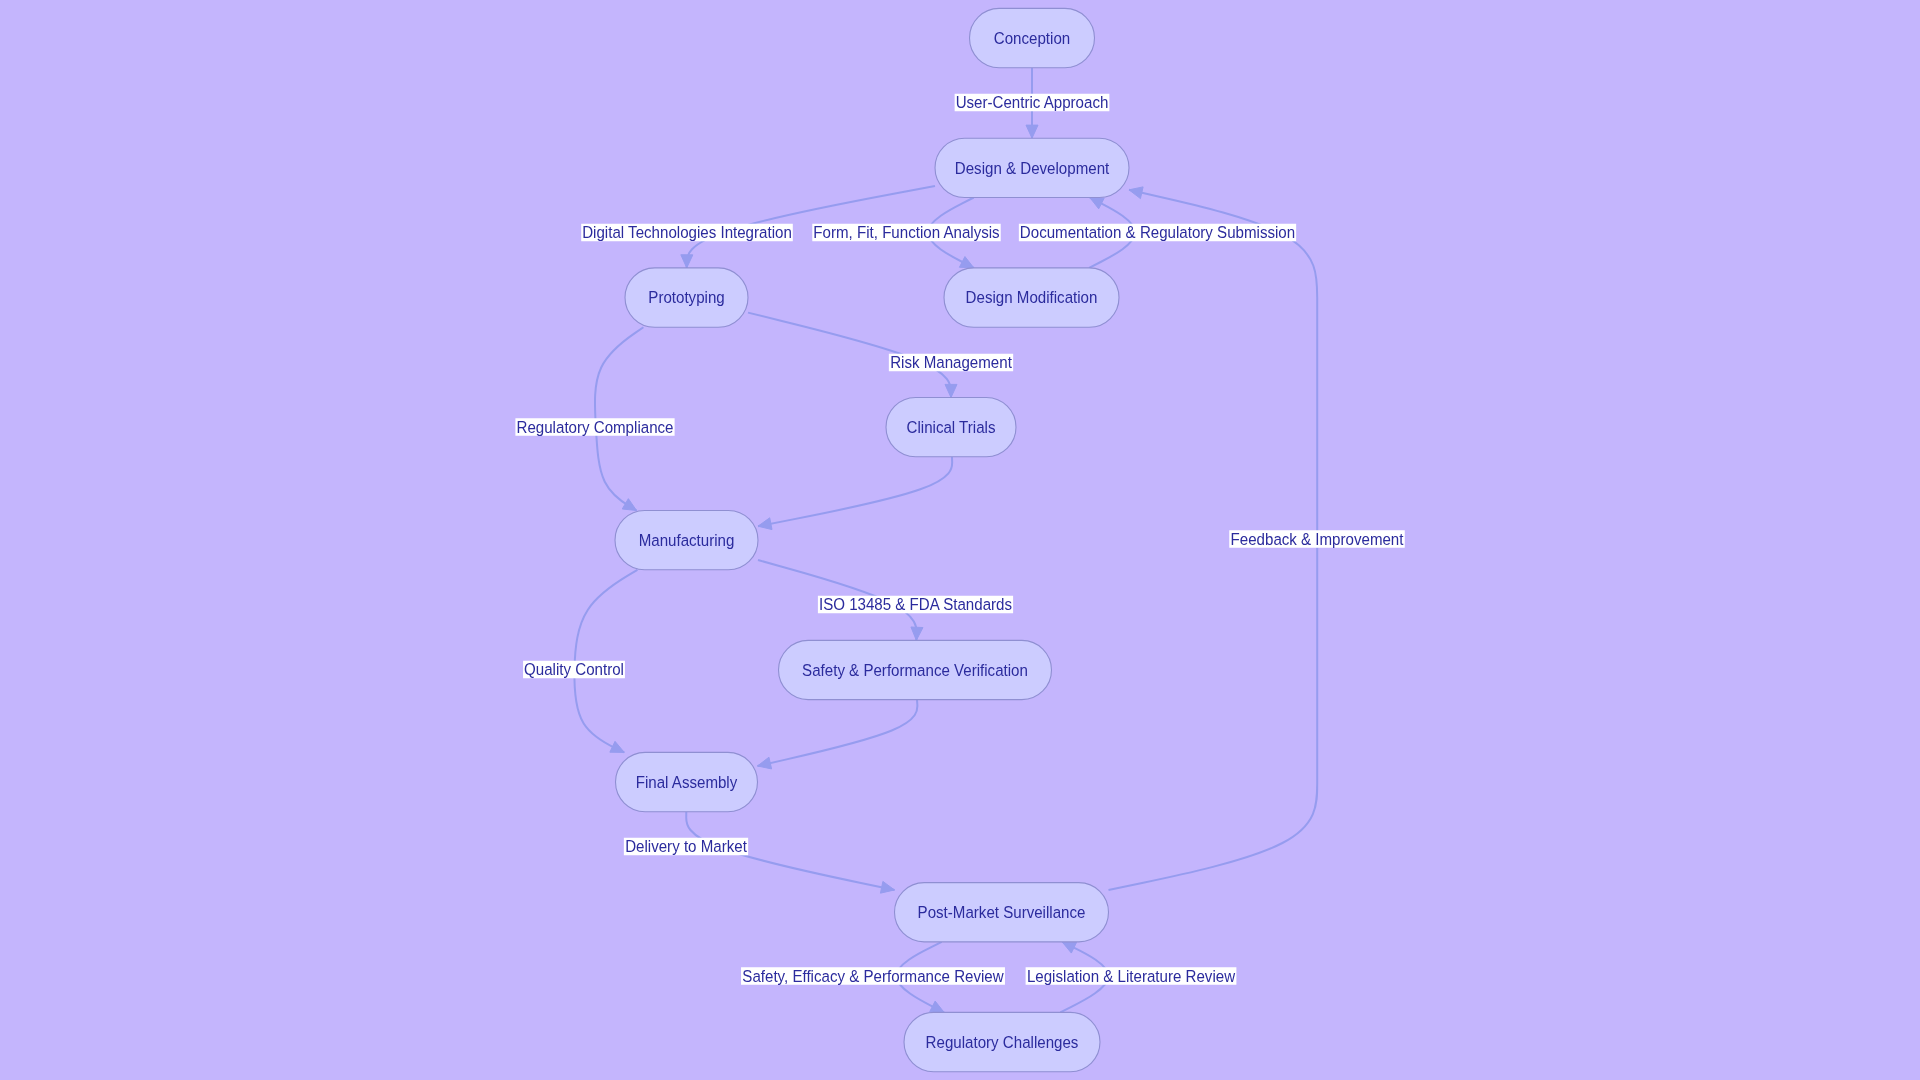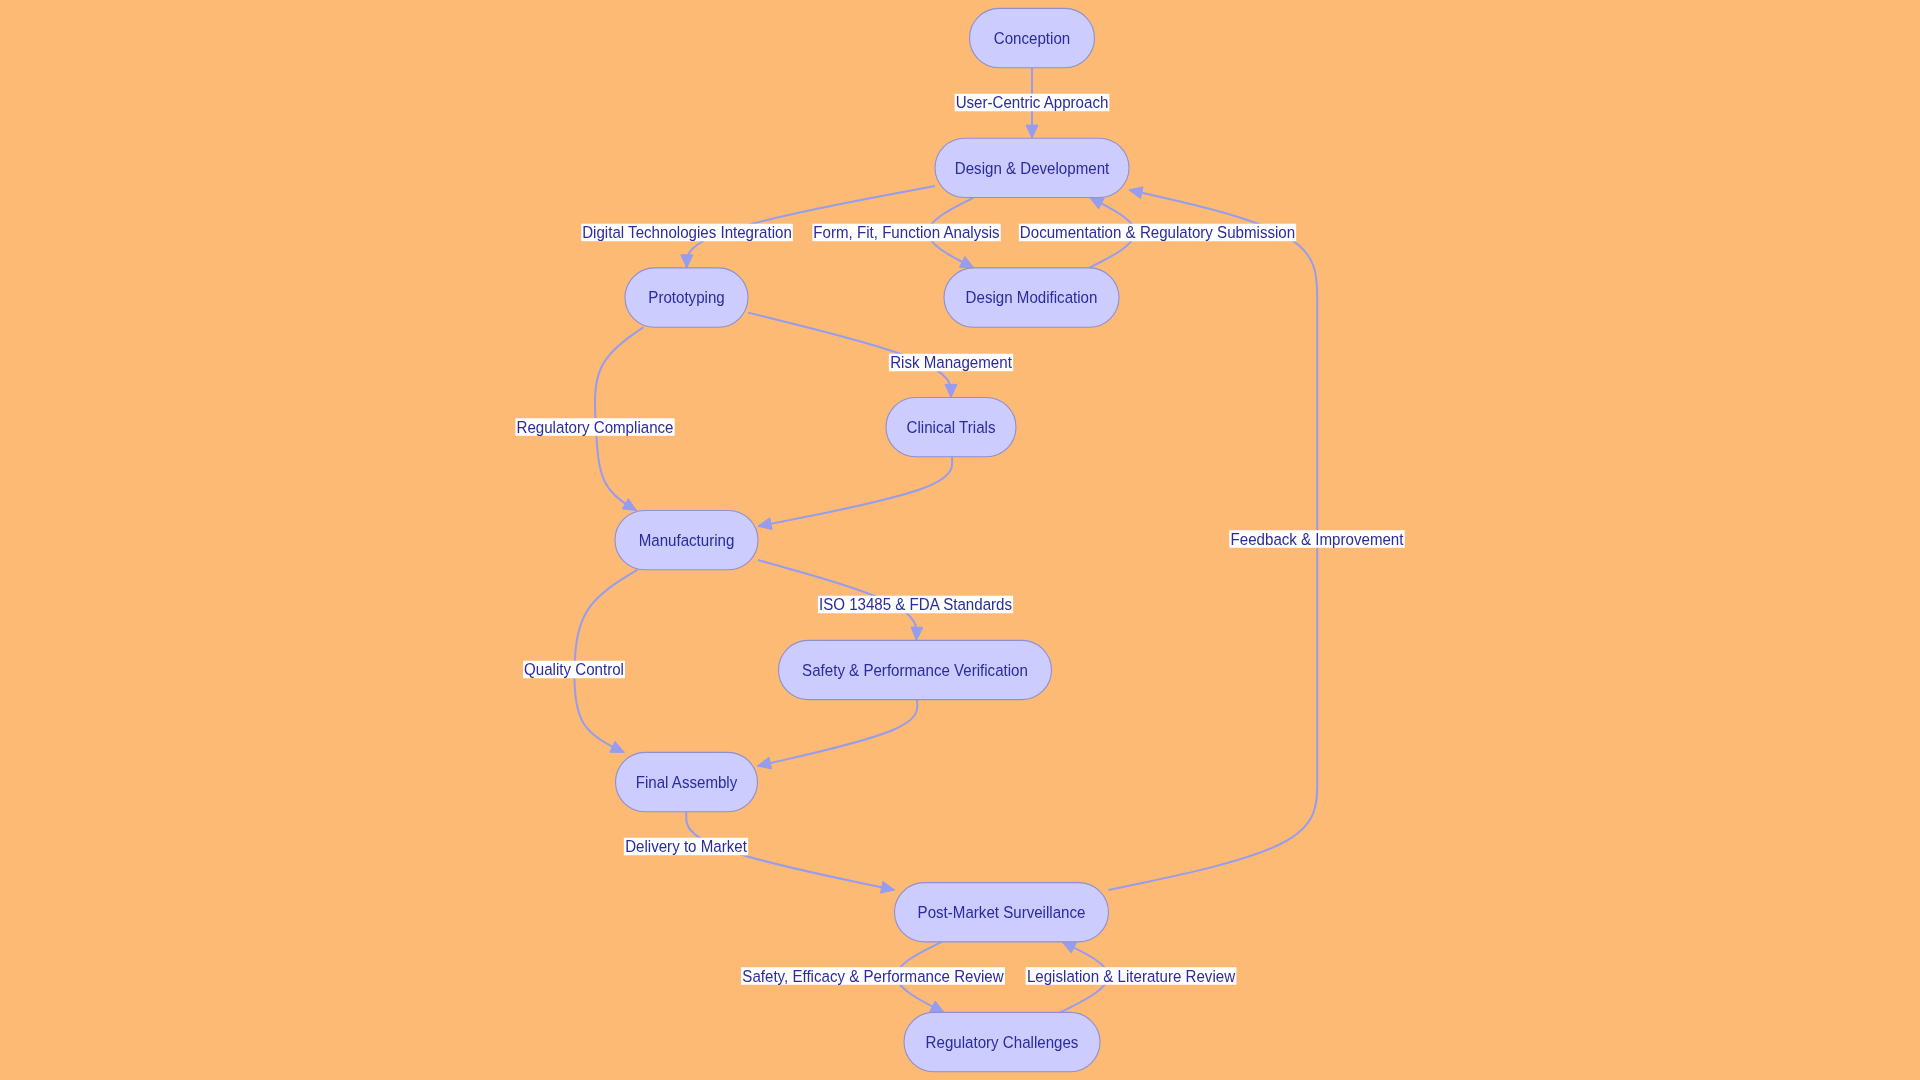--- a/index.html
+++ b/index.html
@@ -1,17 +1,17 @@
 <!DOCTYPE html>
 <html><head>
 <meta charset="utf-8">
 <title>Medical Device Development Process Flowchart</title>
 <style>
   html,body{margin:0;padding:0;background:#ffffff;}
-  #canvas{position:relative;width:1920px;height:1080px;background:#fdba74;overflow:hidden;}
+  #canvas{position:relative;width:1920px;height:1080px;background:#c4b5fd;overflow:hidden;}
   svg.flow{position:absolute;left:0;top:0;width:1920px;height:1080px;display:block;}
   .node-shape{fill:#ccccff;stroke:#8f8fd2;stroke-width:1.1px;}
   .node-label,.edge-label{font-family:'Liberation Sans',sans-serif;font-size:16.3px;fill:#2b2b9d;text-anchor:middle;will-change:transform;}
   .edge-path{fill:none;stroke:#969cef;stroke-width:2px;}
   .arrow-head{fill:#969cef;stroke:#969cef;stroke-width:1px;stroke-linejoin:miter;}
   .edge-label-bg{fill:#ffffff;}
 </style>
 </head>
 <body>
 

